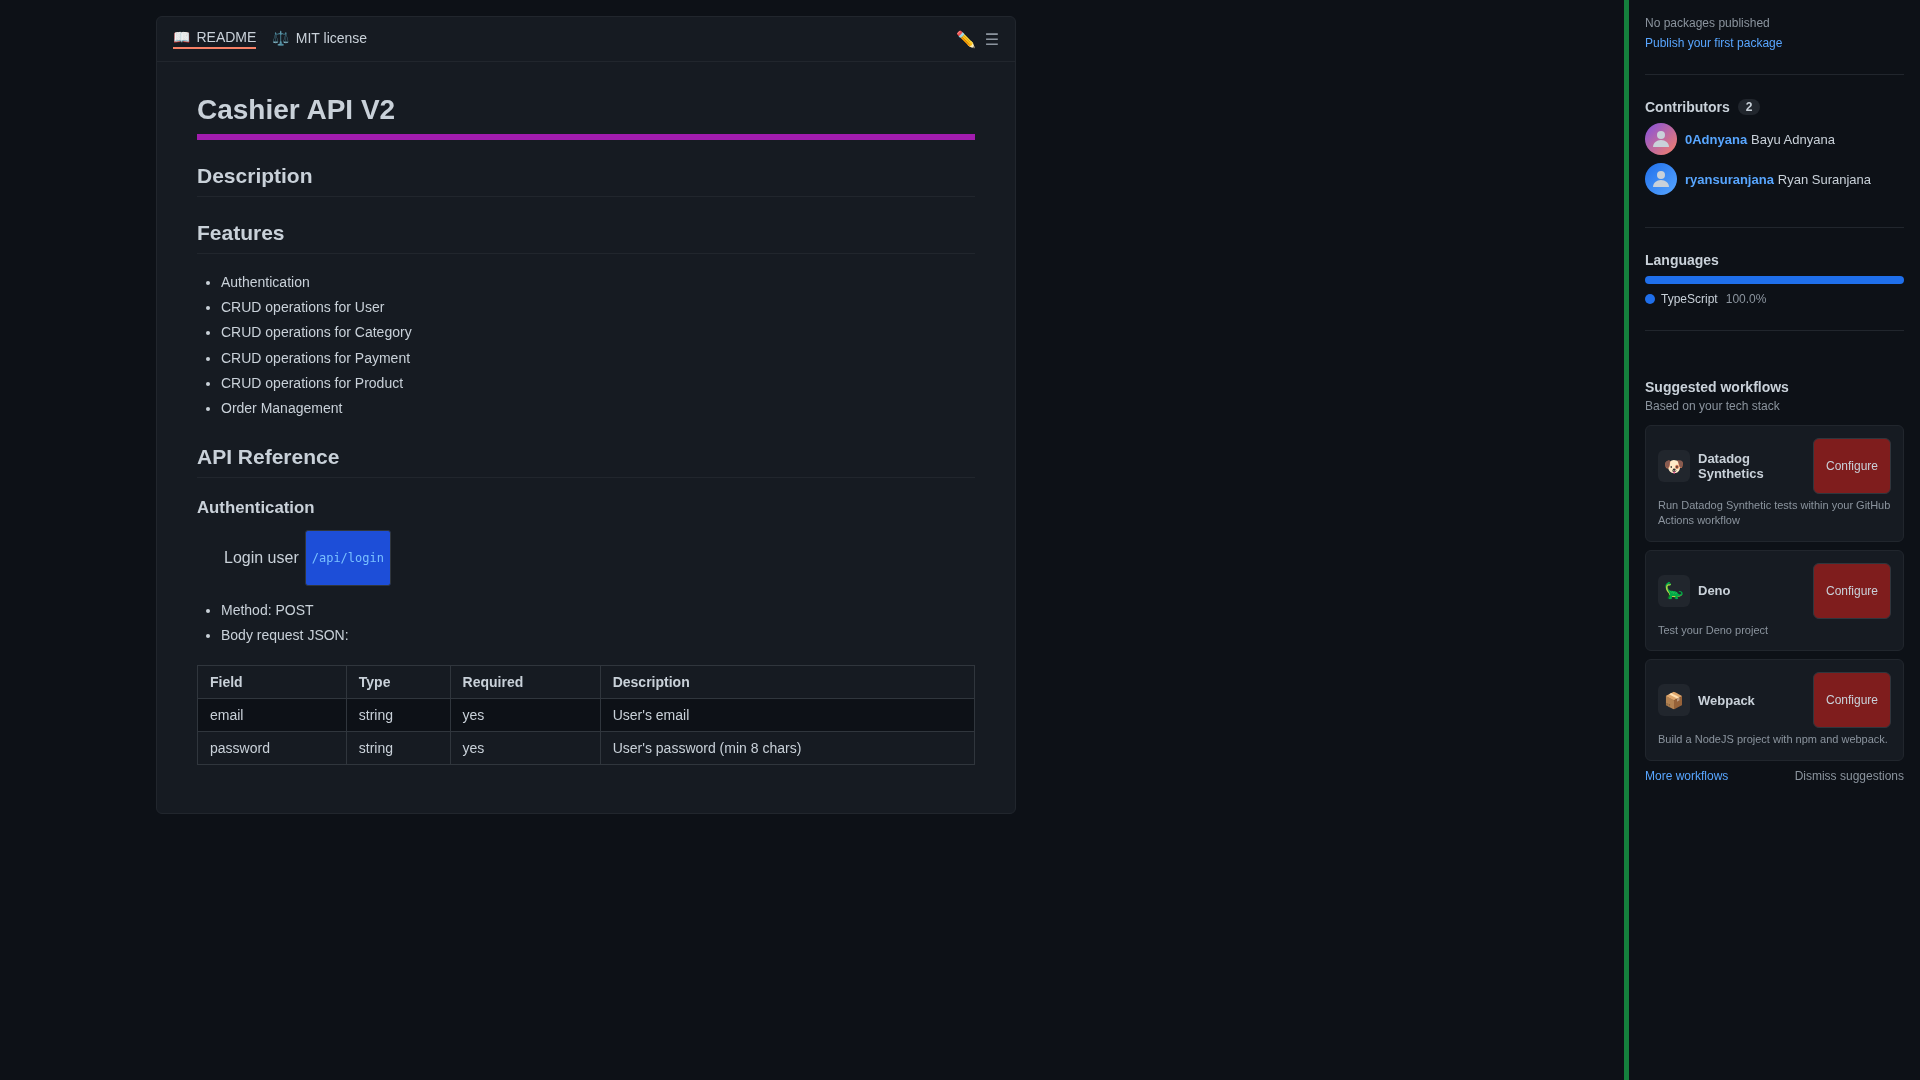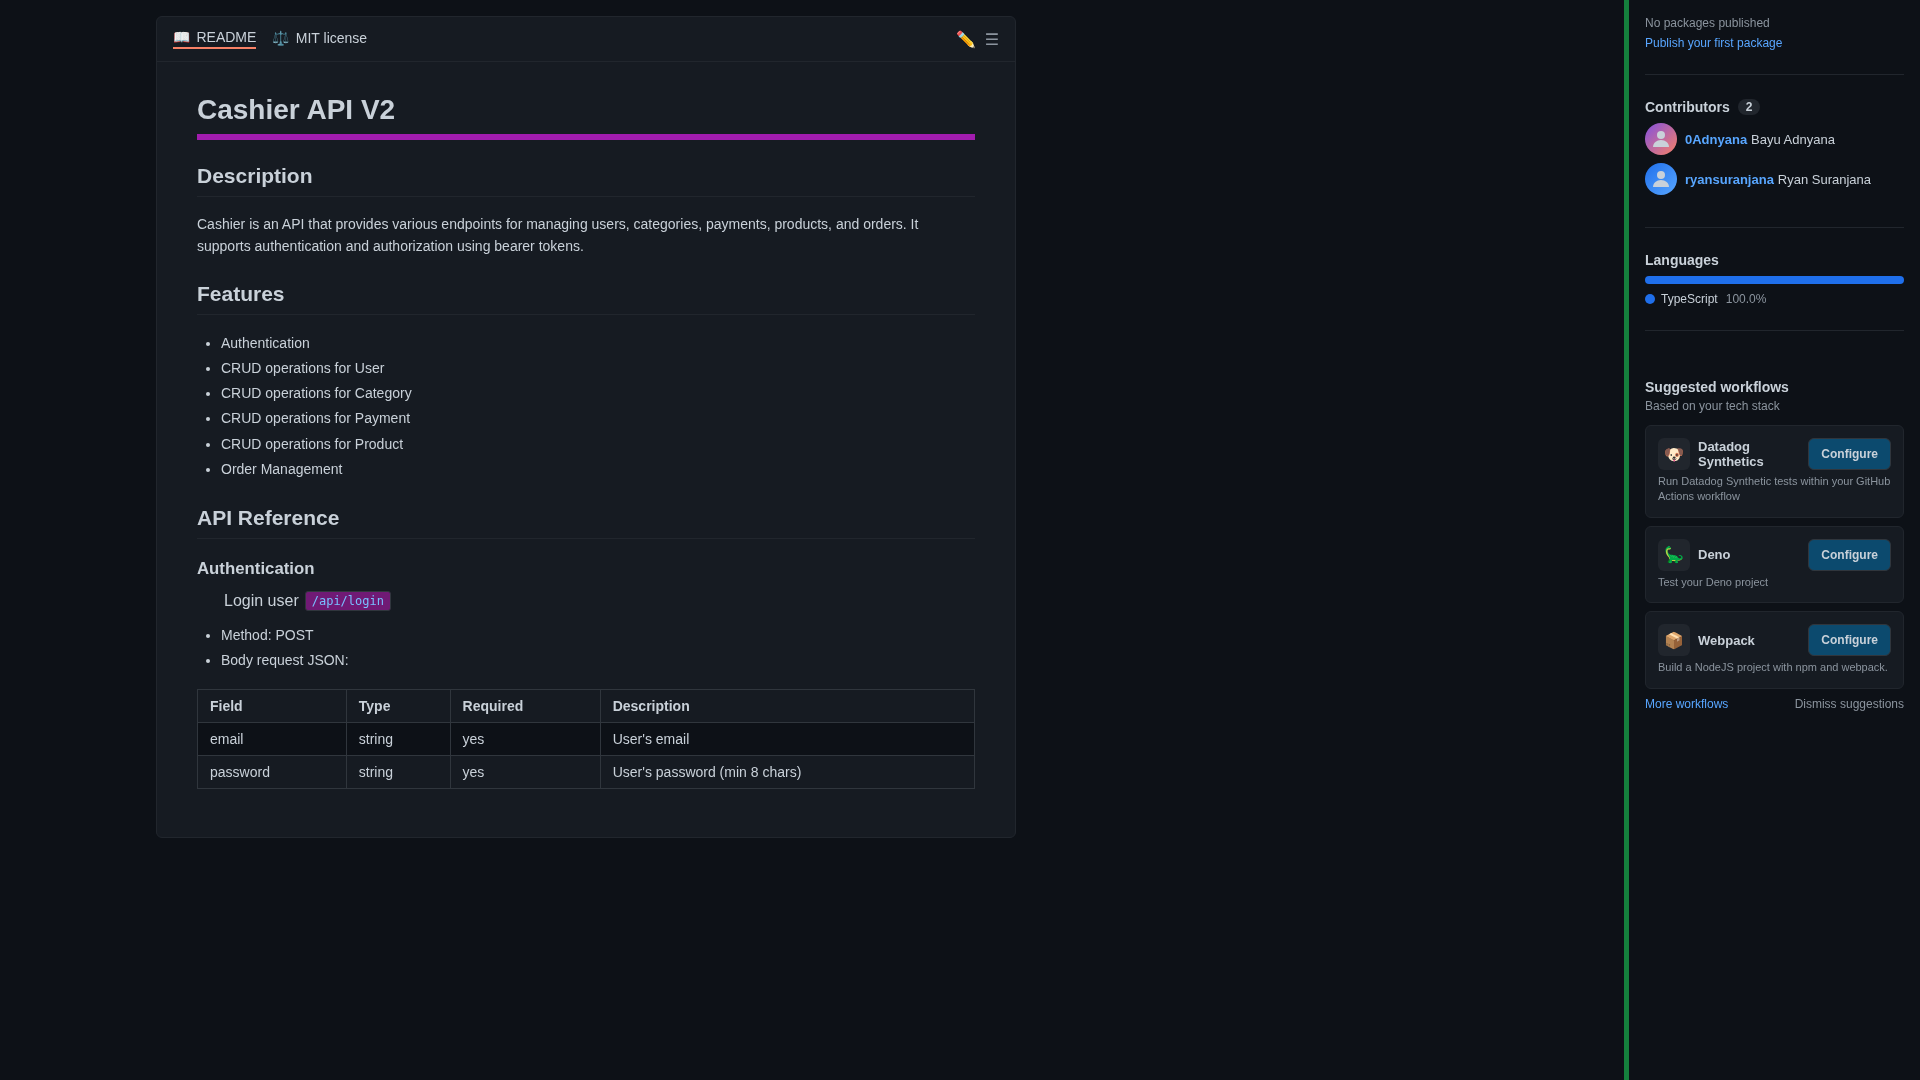--- a/index.html
+++ b/index.html
@@ -126,24 +126,24 @@
       padding-left: 24px;
       margin-bottom: 16px;
     }
 
     .readme-body ul li {
       line-height: 1.8;
       color: #c9d1d9;
     }
 
     .readme-body code {
-      background: #701a75;
+      background: #1d4ed8;
       border: 1px solid #30363d;
       border-radius: 3px;
-      padding: 2px 6px;
+      padding: 20px 6px;
       font-family: 'SFMono-Regular', Consolas, monospace;
       font-size: 12px;
       color: #79c0ff;
     }
 
     .login-user-line {
       display: flex;
       align-items: center;
       gap: 6px;
       margin-bottom: 12px;
@@ -347,29 +347,28 @@
     }
 
     .workflow-desc {
       font-size: 11px;
       color: #8b949e;
       margin-top: 4px;
       line-height: 1.4;
     }
 
     .configure-btn {
-      background: #0c4a6e;
+      background: #7f1d1d;
       border: 1px solid #30363d;
       color: #c9d1d9;
-      padding: 8px 12px;
+      padding: 20px 12px;
       border-radius: 6px;
       font-size: 12px;
       cursor: pointer;
       white-space: nowrap;
-      font-weight: bold;
     }
 
     .workflow-footer {
       display: flex;
       justify-content: space-between;
       margin-top: 8px;
       align-items: center;
     }
 
     .more-workflows-link {
@@ -435,21 +434,20 @@
           <div class="readme-actions">
             <span title="Edit">✏️</span>
             <span title="More options">☰</span>
           </div>
         </div>
 
         <div class="readme-body">
           <h1>Cashier API V2</h1>
 
           <h2>Description</h2>
-          <p>Cashier is an API that provides various endpoints for managing users, categories, payments, products, and orders. It supports authentication and authorization using bearer tokens.</p>
 
           <h2>Features</h2>
           <ul>
             <li>Authentication</li>
             <li>CRUD operations for User</li>
             <li>CRUD operations for Category</li>
             <li>CRUD operations for Payment</li>
             <li>CRUD operations for Product</li>
             <li>Order Management</li>
           </ul>

